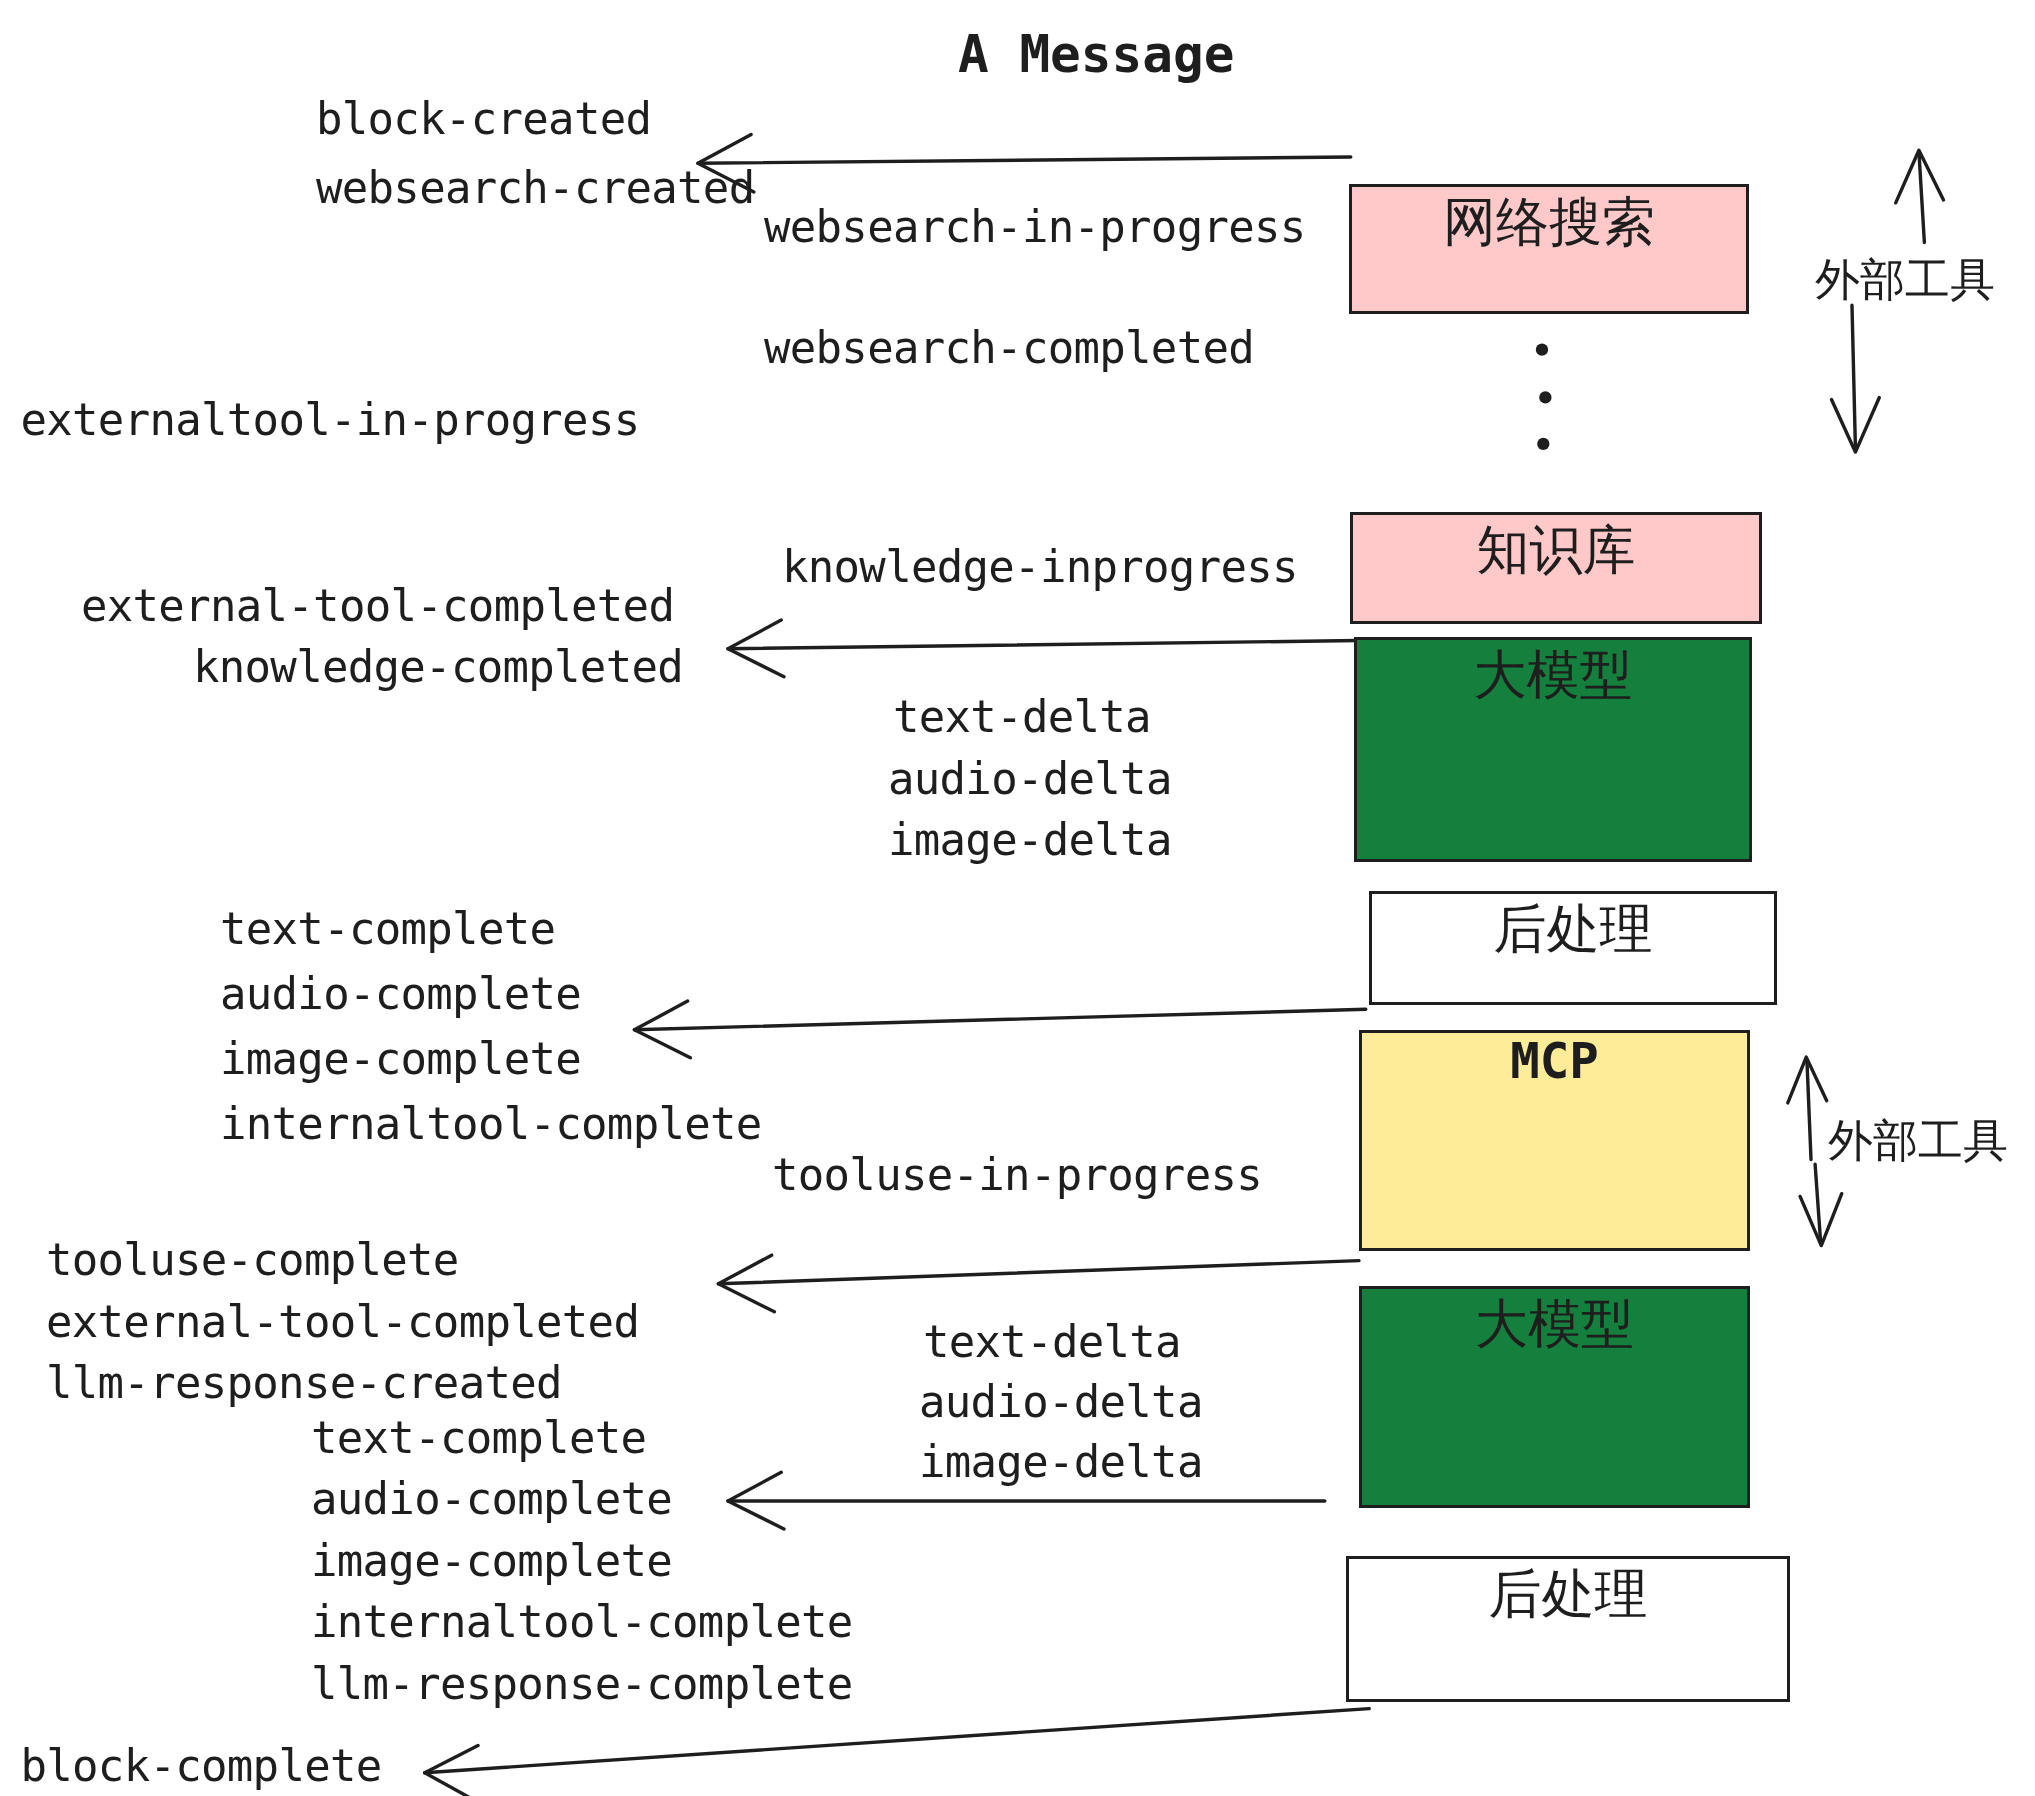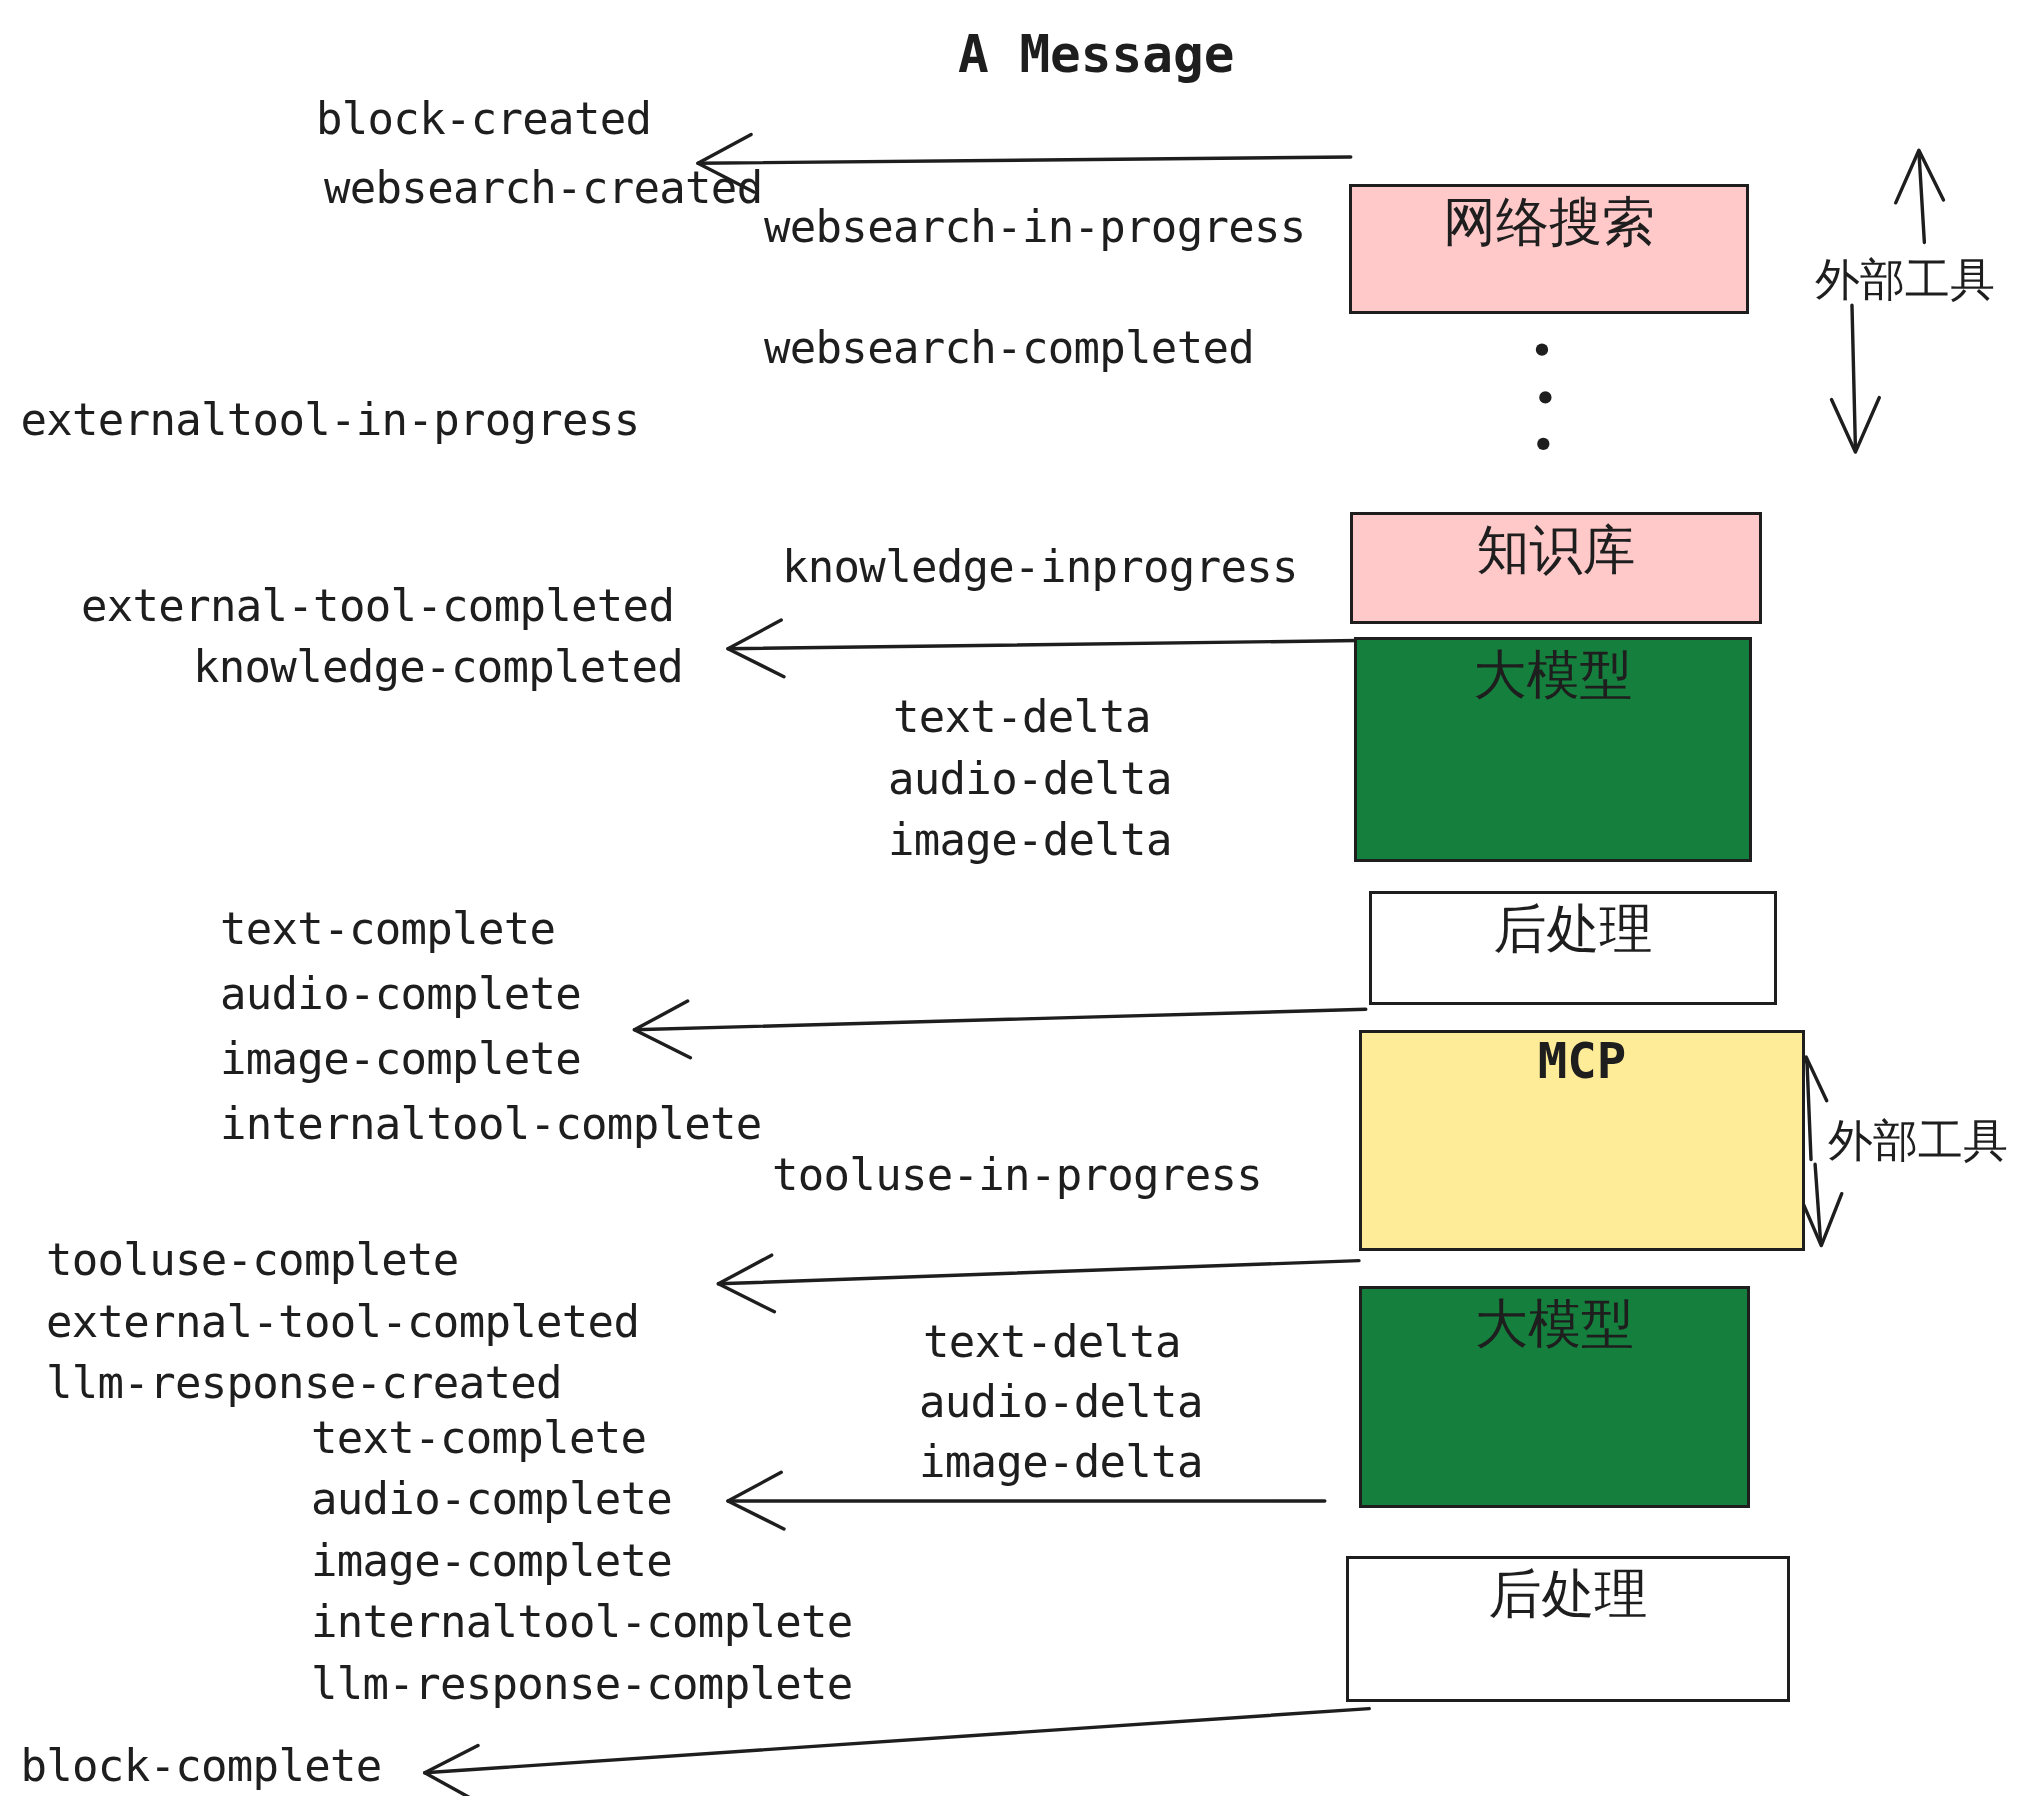--- a/index.html
+++ b/index.html
@@ -99,21 +99,21 @@
     <g>
       <circle cx="2258" cy="512" r="9"></circle>
       <circle cx="2263" cy="582" r="9"></circle>
       <circle cx="2260" cy="650" r="9"></circle>
     </g>
   </svg>
 
   <div class="title" style="left:958px;top:24.6px;">A Message</div>
 
   <div class="ev" style="left:316px;top:97px;">block-created</div>
-  <div class="ev" style="left:324px;top:166px;">websearch-created</div>
+  <div class="ev" style="left:316px;top:166px;">websearch-created</div>
   <div class="ev" style="left:764px;top:205px;text-align:right;">websearch-in-progress</div>
   <div class="ev" style="left:764px;top:292px;margin-top:34px;">websearch-completed</div>
   <div class="ev" style="left:20.5px;top:398px;">externaltool-in-progress</div>
   <div class="ev" style="left:782px;top:545px;">knowledge-inprogress</div>
   <div class="ev" style="left:81px;top:584px;">external-tool-completed</div>
   <div class="ev" style="left:193px;top:645px;">knowledge-completed</div>
   <div class="ev" style="left:893px;top:695px;">text-delta</div>
   <div class="ev" style="left:888px;top:757px;">audio-delta</div>
   <div class="ev" style="left:888px;top:818px;">image-delta</div>
   <div class="ev" style="left:220px;top:907px;">text-complete</div>
@@ -139,21 +139,21 @@
   </div>
   <div class="box fill-pink" style="left:1350px;top:512px;width:412px;height:112px;">
     <span>知识库</span>
   </div>
   <div class="box fill-green" style="left:1354px;top:637px;width:398px;height:225px;">
     <span>大模型</span>
   </div>
   <div class="box fill-white" style="left:1369px;top:891px;width:408px;height:114px;">
     <span>后处理</span>
   </div>
-  <div class="box fill-yellow mono-label" style="left:1359px;top:1030px;width:446px;height:221px;">
+  <div class="box fill-yellow mono-label" style="left:1359px;top:1030px;width:391px;height:221px;">
     <span>MCP</span>
   </div>
   <div class="box fill-green" style="left:1359px;top:1286px;width:391px;height:222px;">
     <span>大模型</span>
   </div>
   <div class="box fill-white" style="left:1346px;top:1556px;width:444px;height:146px;">
     <span>后处理</span>
   </div>
 
   <div class="side-label" style="left:1815px;top:250px;">外部工具</div>

